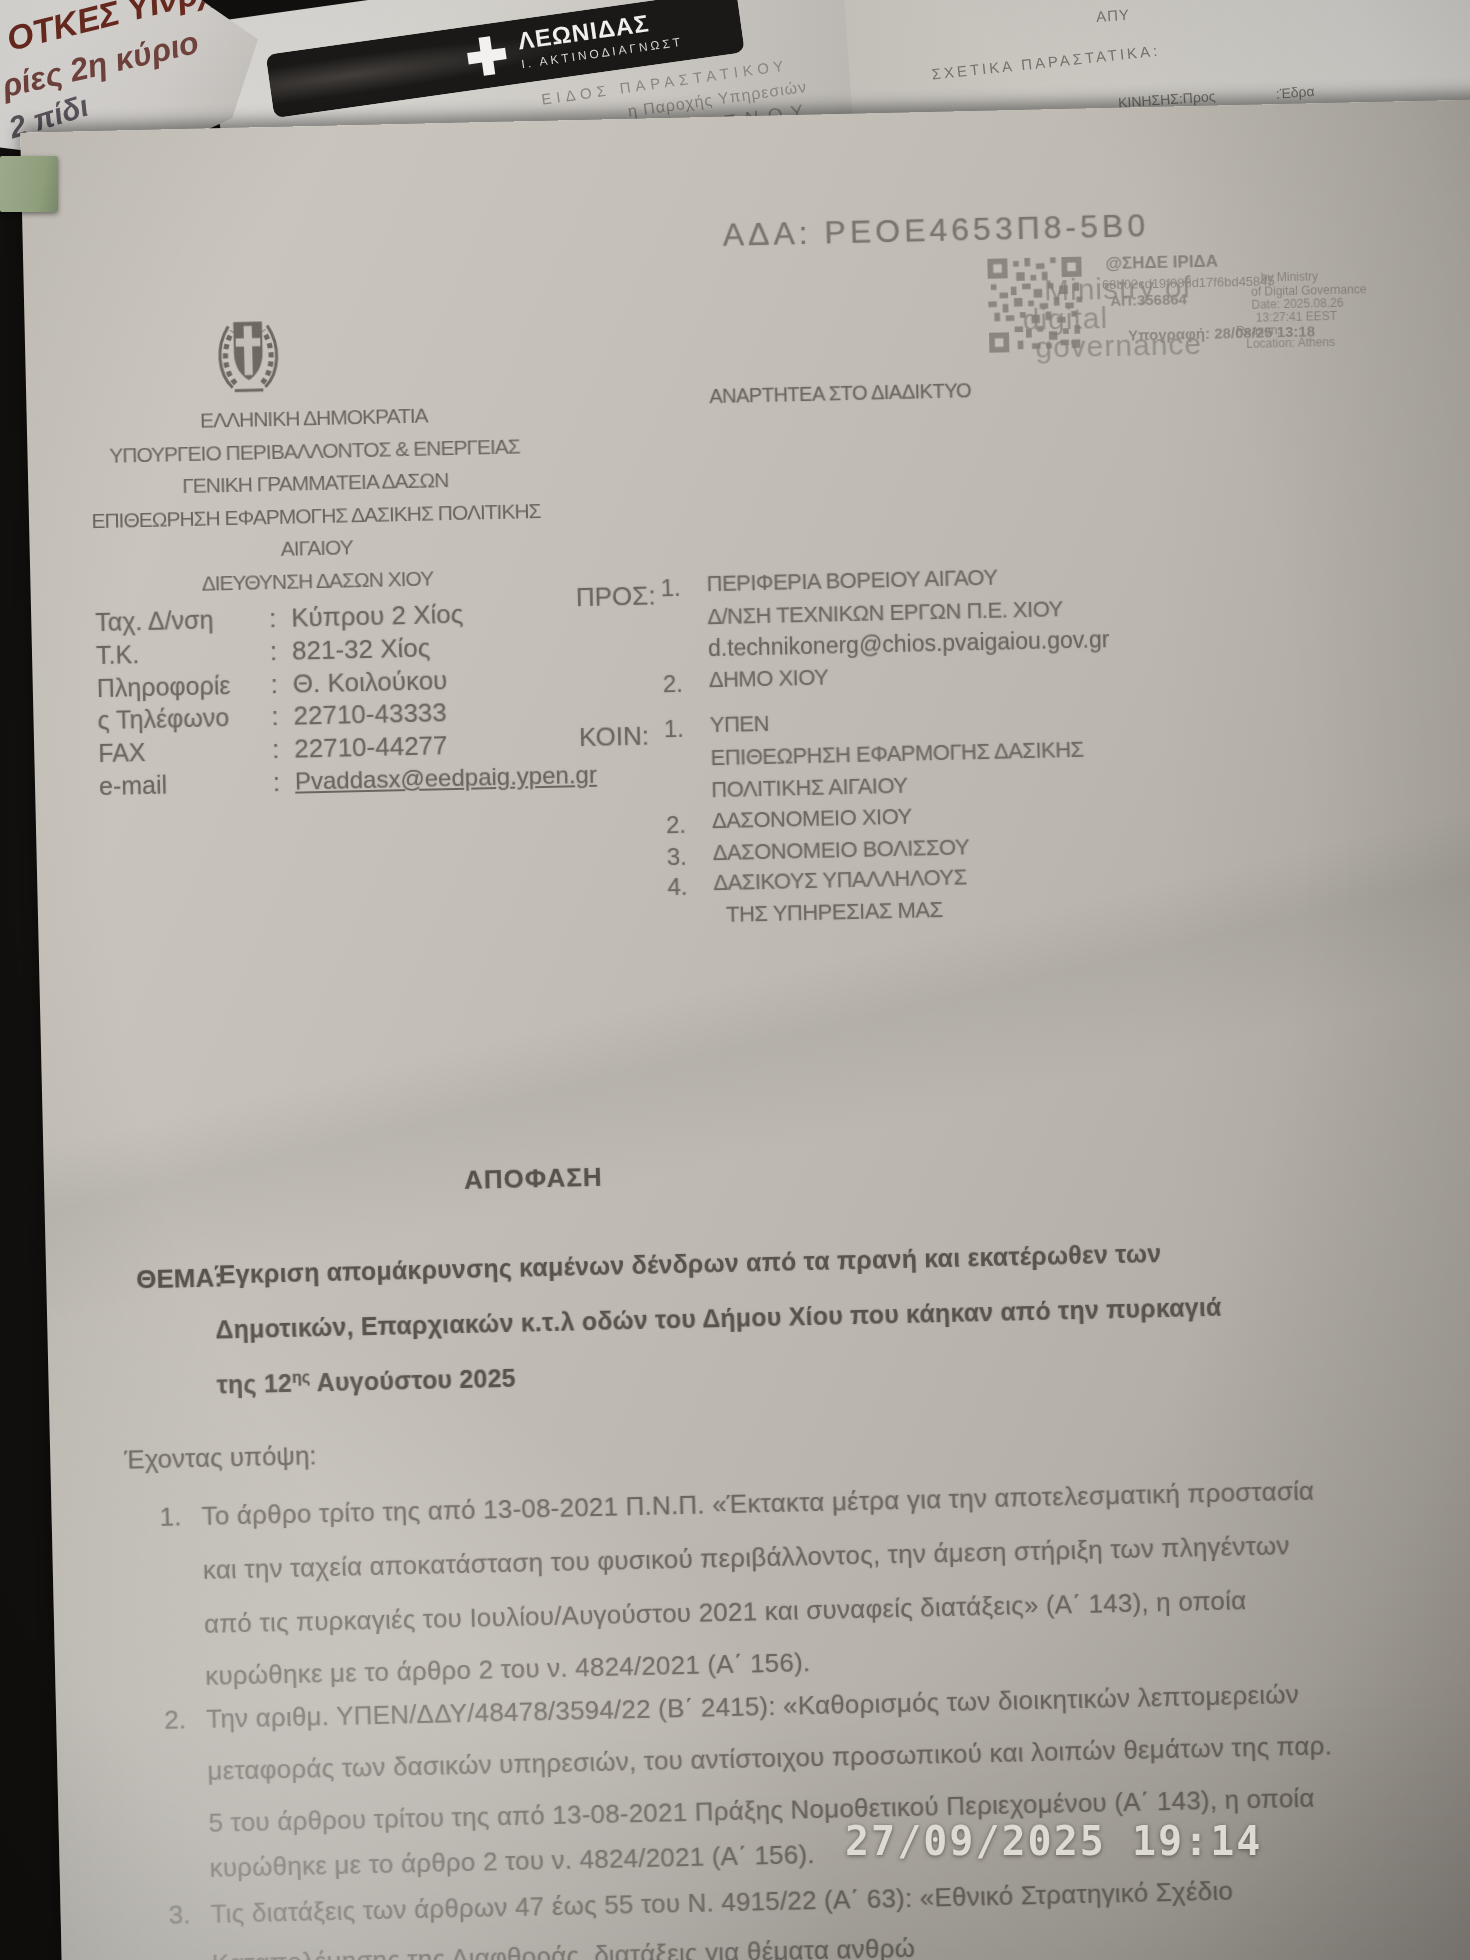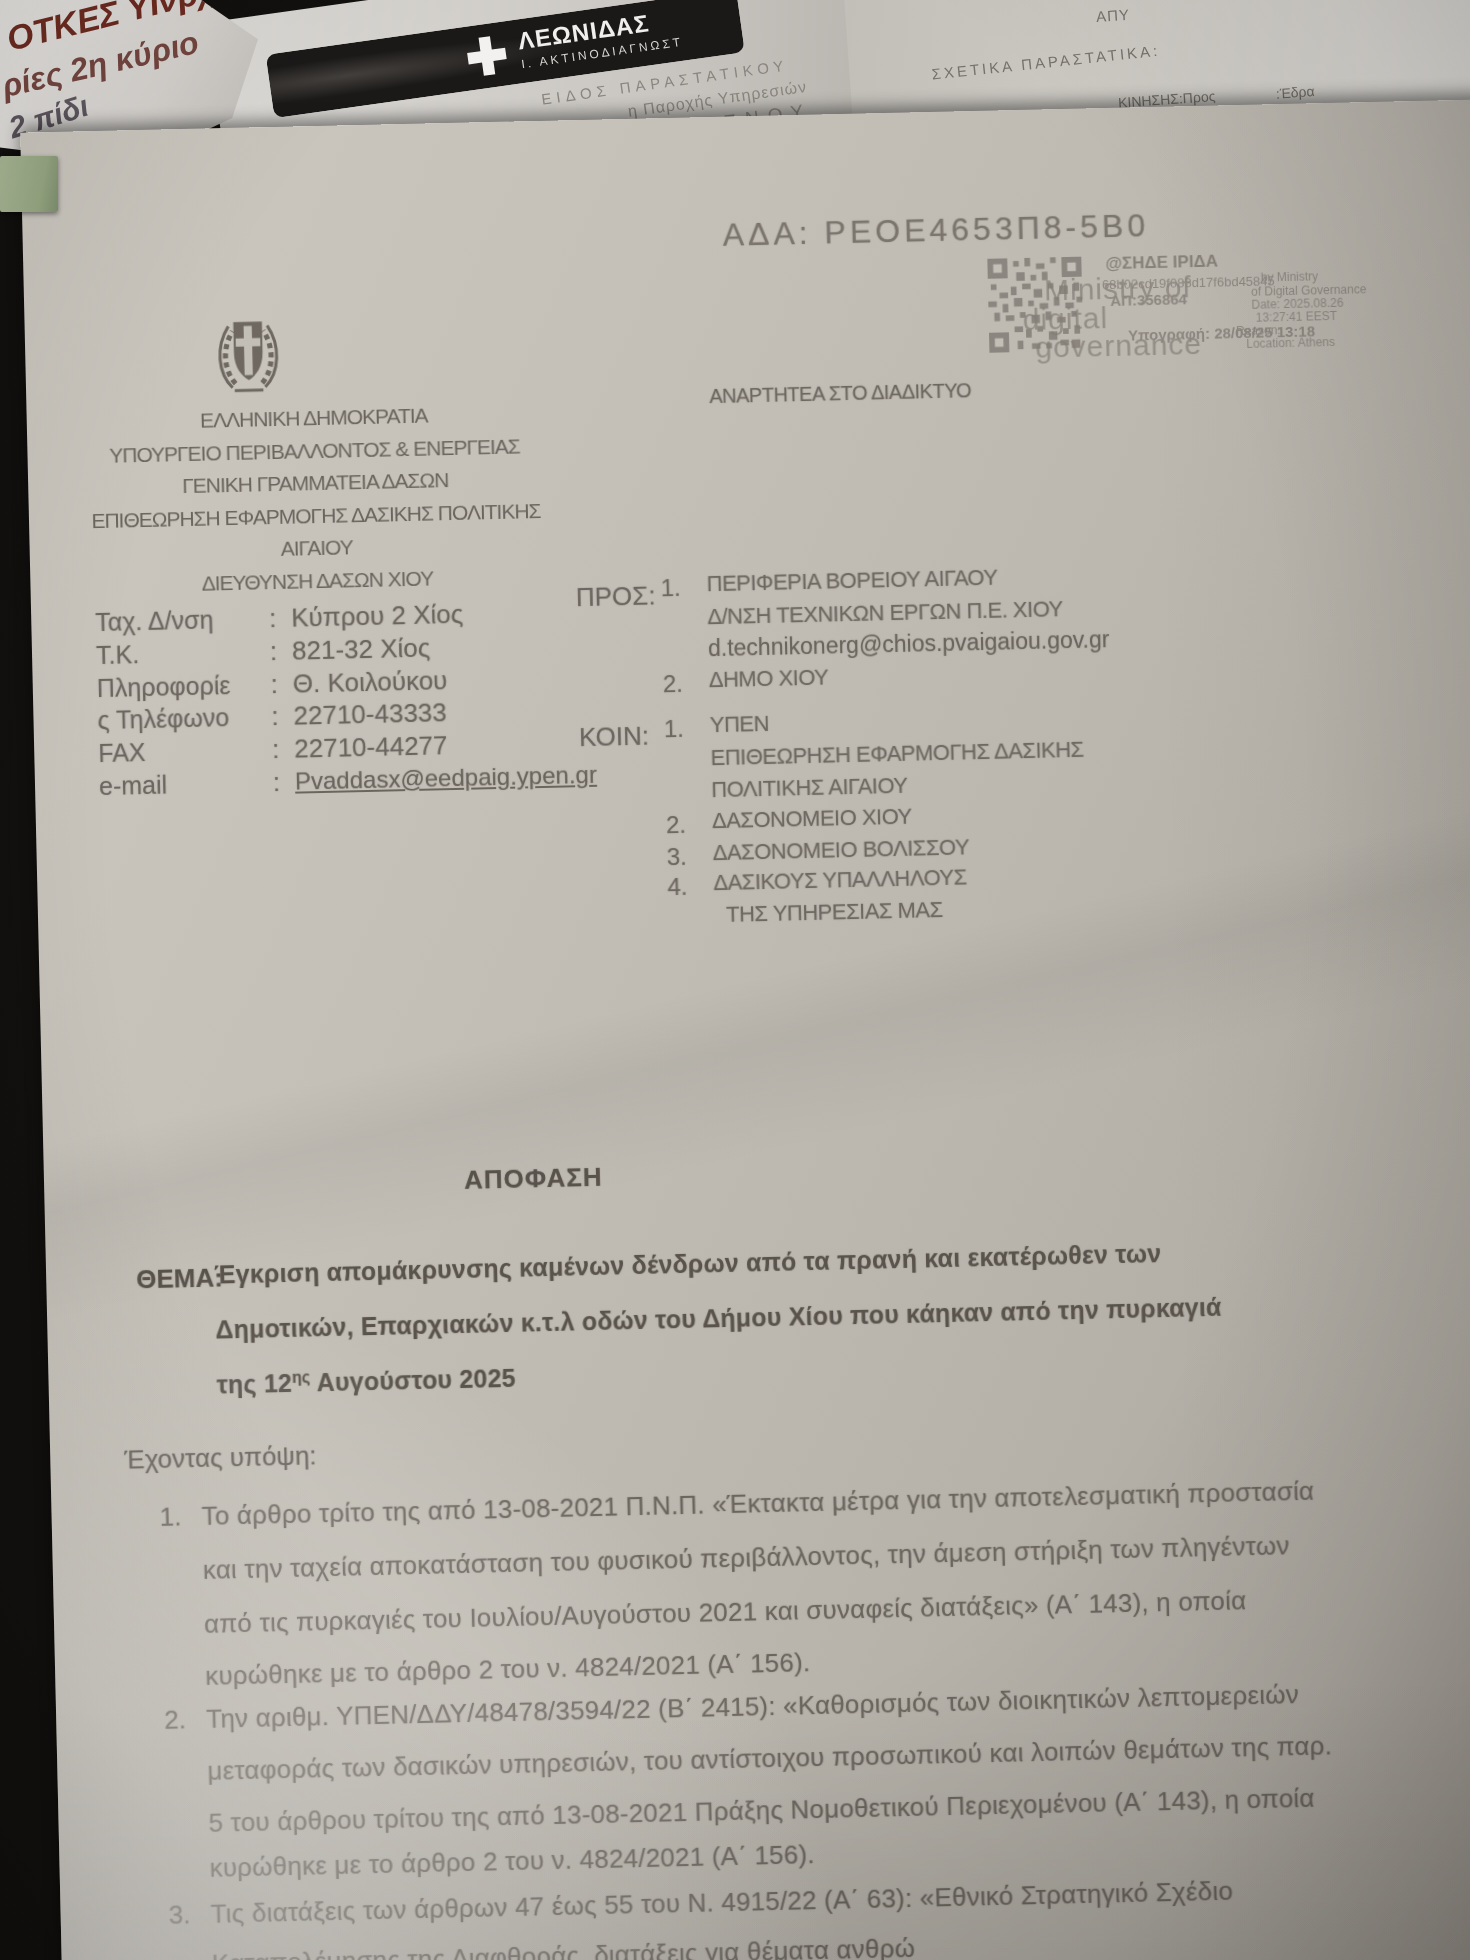--- a/index.html
+++ b/index.html
@@ -301,14 +301,15 @@
 
       <div class="dt li-num" style="left:108px;top:1770px">3.</div>
       <div class="dt li" style="left:150px;top:1770px">Τις διατάξεις των άρθρων 47 έως 55 του Ν. 4915/22 (Α΄ 63): «Εθνικό Στρατηγικό Σχέδιο</div>
       <div class="dt li" style="left:150px;top:1820px">Καταπολέμησης της Διαφθοράς, διατάξεις για θέματα ανθρώ</div>
 
     </div>
     <div class="doc-light"></div>
   </div>
 
   <div class="vignette"></div>
+  <div class="abs timestamp">27/09/2025 19:14</div>
 
 </div>
 
 </body></html>

